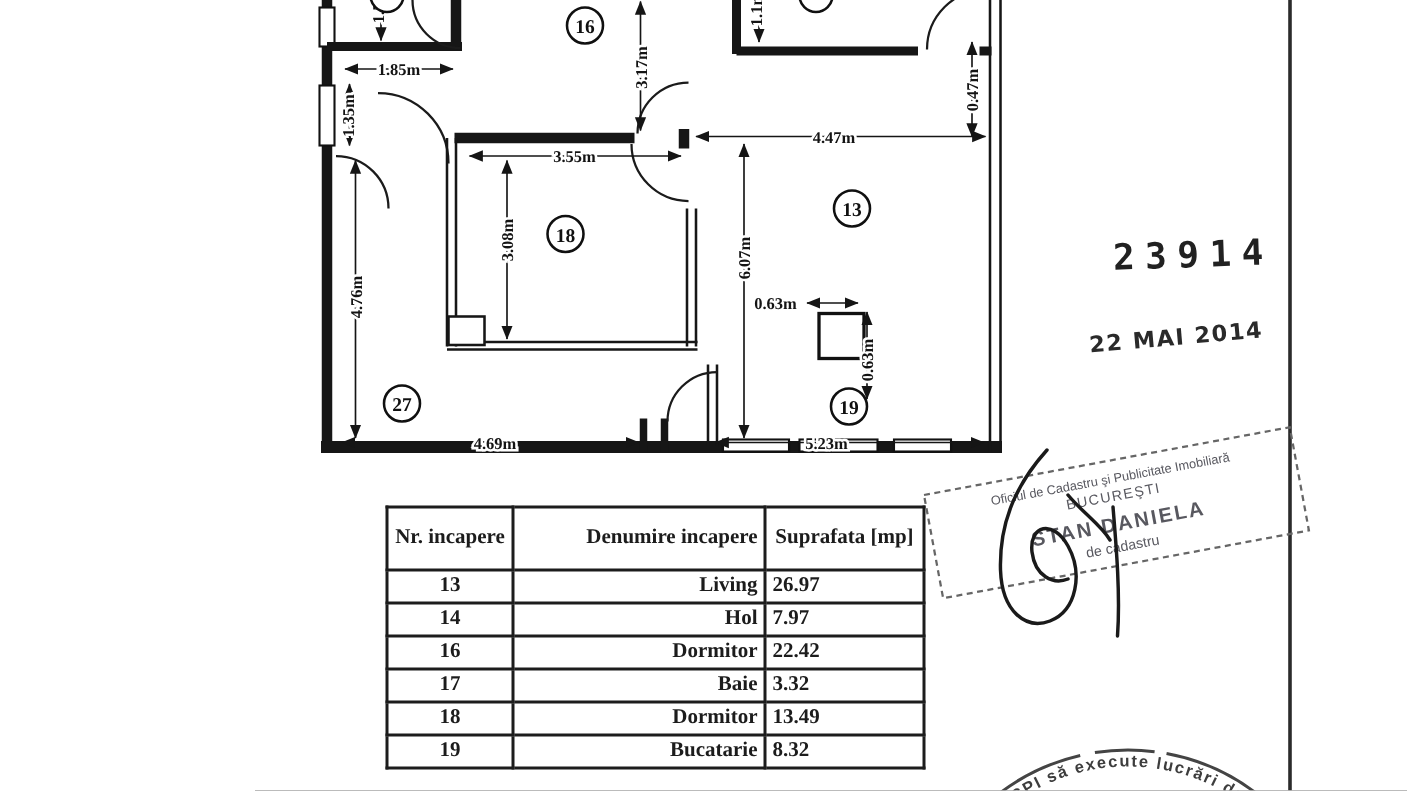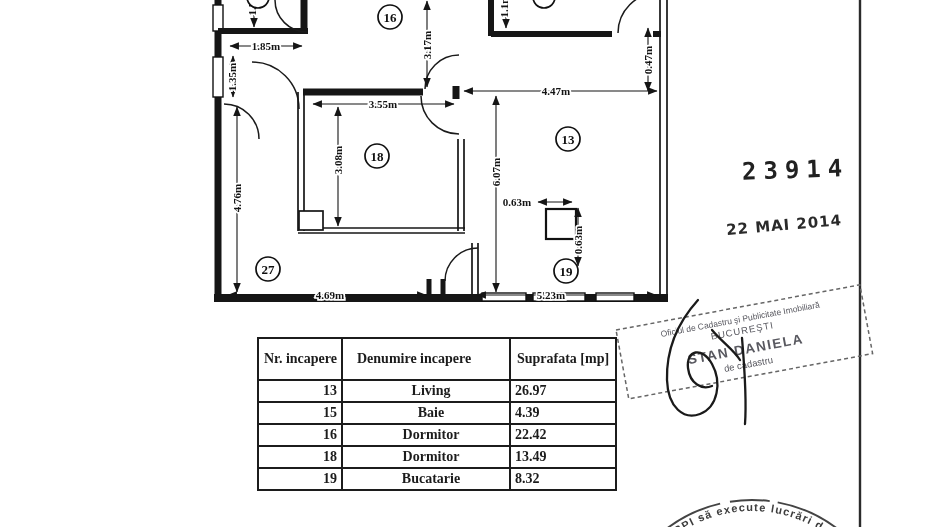--- a/index.html
+++ b/index.html
@@ -27,22 +27,22 @@
   #stamp-number{left:742px;top:156px;font-family:"DejaVu Sans Mono",monospace;font-size:24px;
        font-weight:bold;letter-spacing:7px;color:#212121;transform:rotate(-2deg);}
   #stamp-date{left:726px;top:216px;font-family:"DejaVu Sans",sans-serif;font-size:15px;
        font-weight:bold;letter-spacing:1px;color:#2a2a2a;transform:rotate(-5deg);white-space:nowrap;}
   
   #room-table{left:257px;top:337px;border-collapse:collapse;background:#fff;
        font-family:"Liberation Serif",serif;color:#1c1c1c;}
   #room-table th,#room-table td{border:2px solid #1c1c1c;font-weight:700;}
   #room-table th{font-size:14px;height:40px;padding:0 4px;}
   #room-table td{font-size:14px;height:20px;padding:0 4px;}
-  .col-nr{width:74px;text-align:right;}
-  .col-den{width:148px;text-align:center;padding-left:14px !important;}
+  .col-nr{width:74px;text-align:center;}
+  .col-den{width:148px;text-align:right;padding-left:14px !important;}
   .col-sup{width:96px;}
 </style>
 </head>
 <body>
 
 <div id="page">
 
   <svg id="plan-svg" width="938" height="527" viewBox="0 0 938 527" xmlns="http://www.w3.org/2000/svg">
     <defs>
       <marker id="arr" viewBox="0 0 10 10" refX="9" refY="5" markerWidth="9" markerHeight="9" orient="auto-start-reverse">
@@ -187,41 +187,46 @@
     </g>
   </svg>
 
   <div class="overlay" id="stamp-number">23914</div>
   <div class="overlay" id="stamp-date">22 MAI 2014</div>
 
   <table class="overlay" id="room-table">
     <thead>
       <tr>
         <th class="col-nr">Nr. incapere</th>
-        <th class="col-den" style="text-align:left;">Denumire incapere</th>
+        <th class="col-den" style="text-align:right;">Denumire incapere</th>
         <th class="col-sup">Suprafata [mp]</th>
       </tr>
     </thead>
     <tbody>
       <tr>
         <td class="col-nr">13</td>
         <td class="col-den">Living</td>
         <td class="col-sup">26.97</td>
       </tr>
       <tr>
-        <td class="col-nr">15</td>
-        <td class="col-den">Baie</td>
-        <td class="col-sup">4.39</td>
+        <td class="col-nr">14</td>
+        <td class="col-den">Hol</td>
+        <td class="col-sup">7.97</td>
       </tr>
       <tr>
         <td class="col-nr">16</td>
         <td class="col-den">Dormitor</td>
         <td class="col-sup">22.42</td>
       </tr>
       <tr>
+        <td class="col-nr">17</td>
+        <td class="col-den">Baie</td>
+        <td class="col-sup">3.32</td>
+      </tr>
+      <tr>
         <td class="col-nr">18</td>
         <td class="col-den">Dormitor</td>
         <td class="col-sup">13.49</td>
       </tr>
       <tr>
         <td class="col-nr">19</td>
         <td class="col-den">Bucatarie</td>
         <td class="col-sup">8.32</td>
       </tr>
     </tbody>

